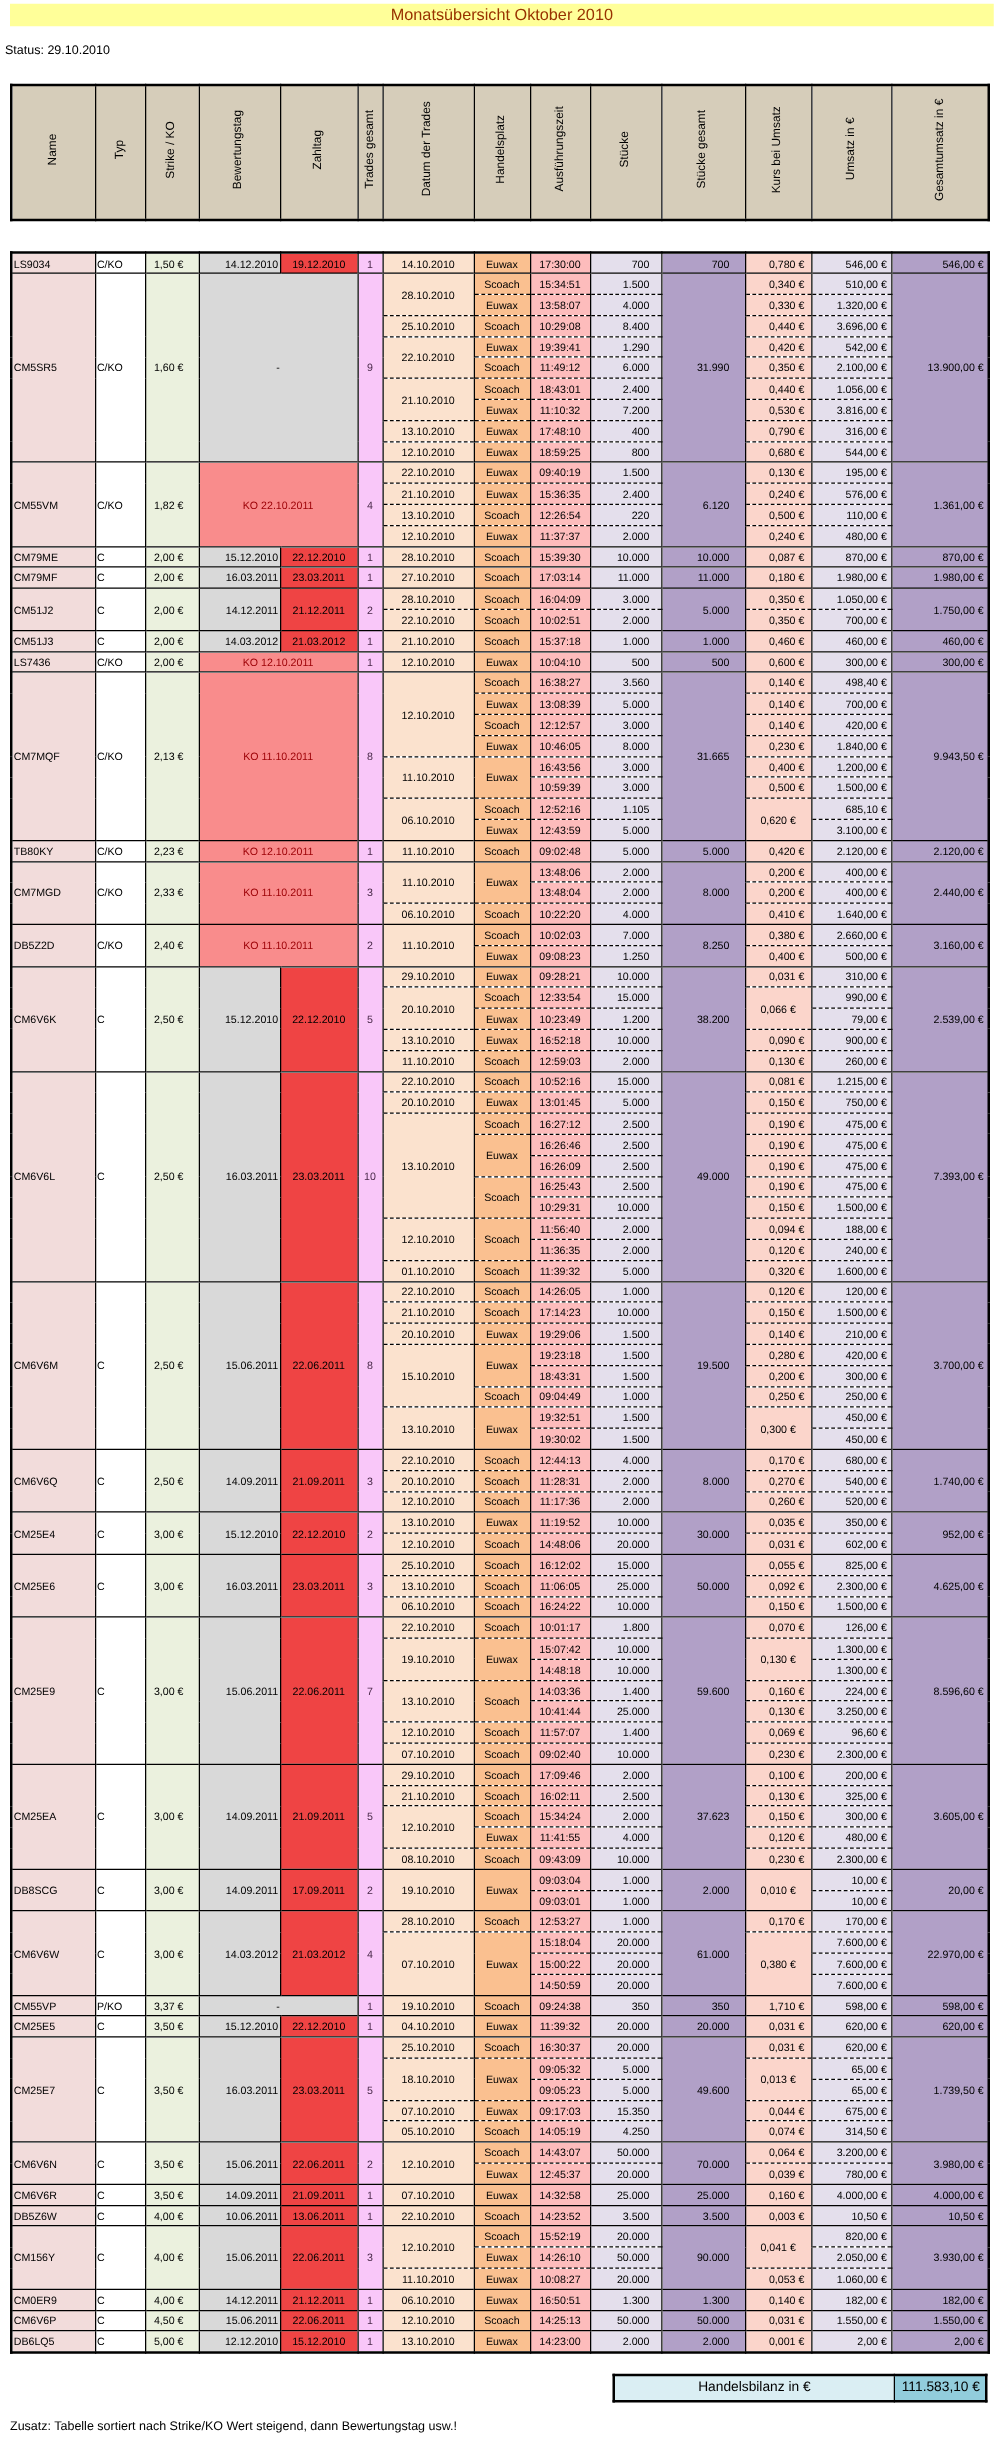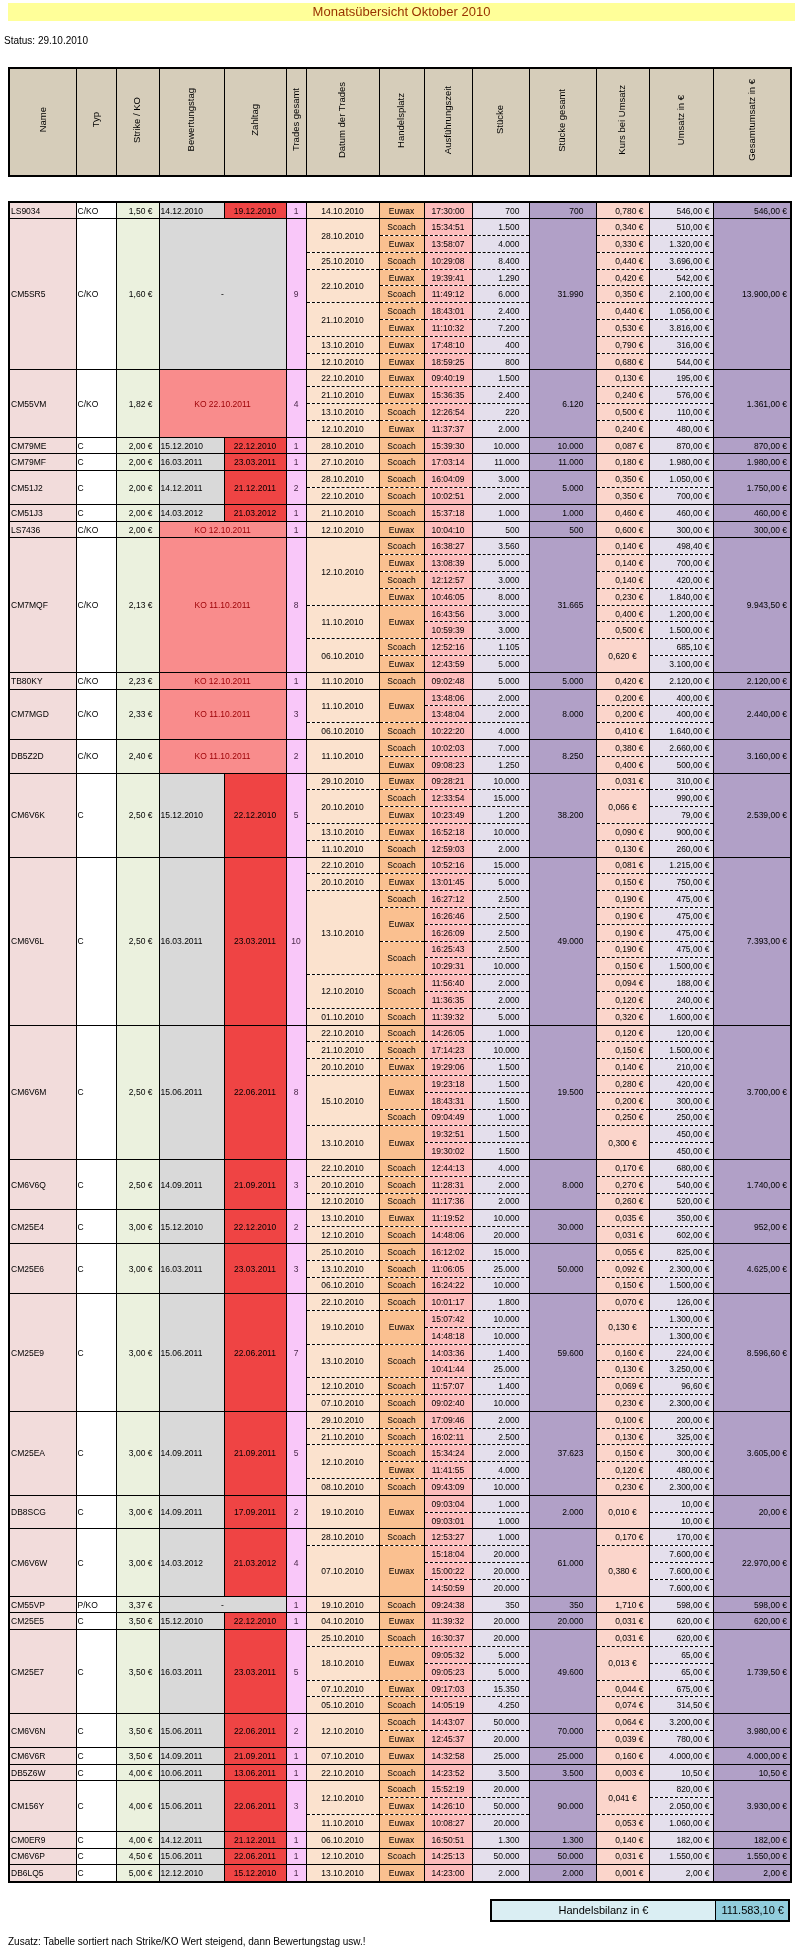--- a/index.html
+++ b/index.html
@@ -15,22 +15,22 @@
   .rot{writing-mode:vertical-rl;transform:rotate(180deg);font-size:9.5px;
        display:inline-block;white-space:nowrap;line-height:1.1}
   .dtbl{margin:24px 0 0 8px;border:2px solid #000;width:782px}
   .dtbl tr{height:16.8px}
   .dtbl td{border-left:1px solid #000;padding:0 1px;font-size:8.5px;
            overflow:hidden;white-space:nowrap;vertical-align:middle}
   td.st{border-top:1px solid #000}
   td.dt{border-top:1px dashed #000}
   .c0{background:#F2DCDB;font-size:10px}
   .c1{background:#FFFFFF;font-size:9px}
-  .c2{background:#EBF1DE;text-align:right;padding-right:6px !important;font-size:10px}
-  .c3{background:#D9D9D9;text-align:left}
+  .c2{background:#EBF1DE;text-align:center;padding-right:6px !important;font-size:10px}
+  .c3{background:#D9D9D9;text-align:right}
   .c4{background:#ef4444;text-align:center}
   .cko{background:#F98C8C;color:#9C0006;text-align:center;font-size:9px}
   .cdash{background:#D9D9D9;text-align:center;font-size:10px}
   .c5{background:#F9C7F9;text-align:center;font-size:10px;color:#4A2A4A}
   .c6{background:#FBE2CE;text-align:center;font-size:10px}
   .c7{background:#FAC090;text-align:center}
   .c8{background:#FDBCBC;text-align:center}
   .c9{background:#E4DFEC;text-align:right;padding-right:9px !important}
   .c10{background:#B1A0C7;text-align:right;padding-right:12px !important;font-size:10px}
   .c11{background:#FBD5CB;text-align:right;padding-right:5px !important}

